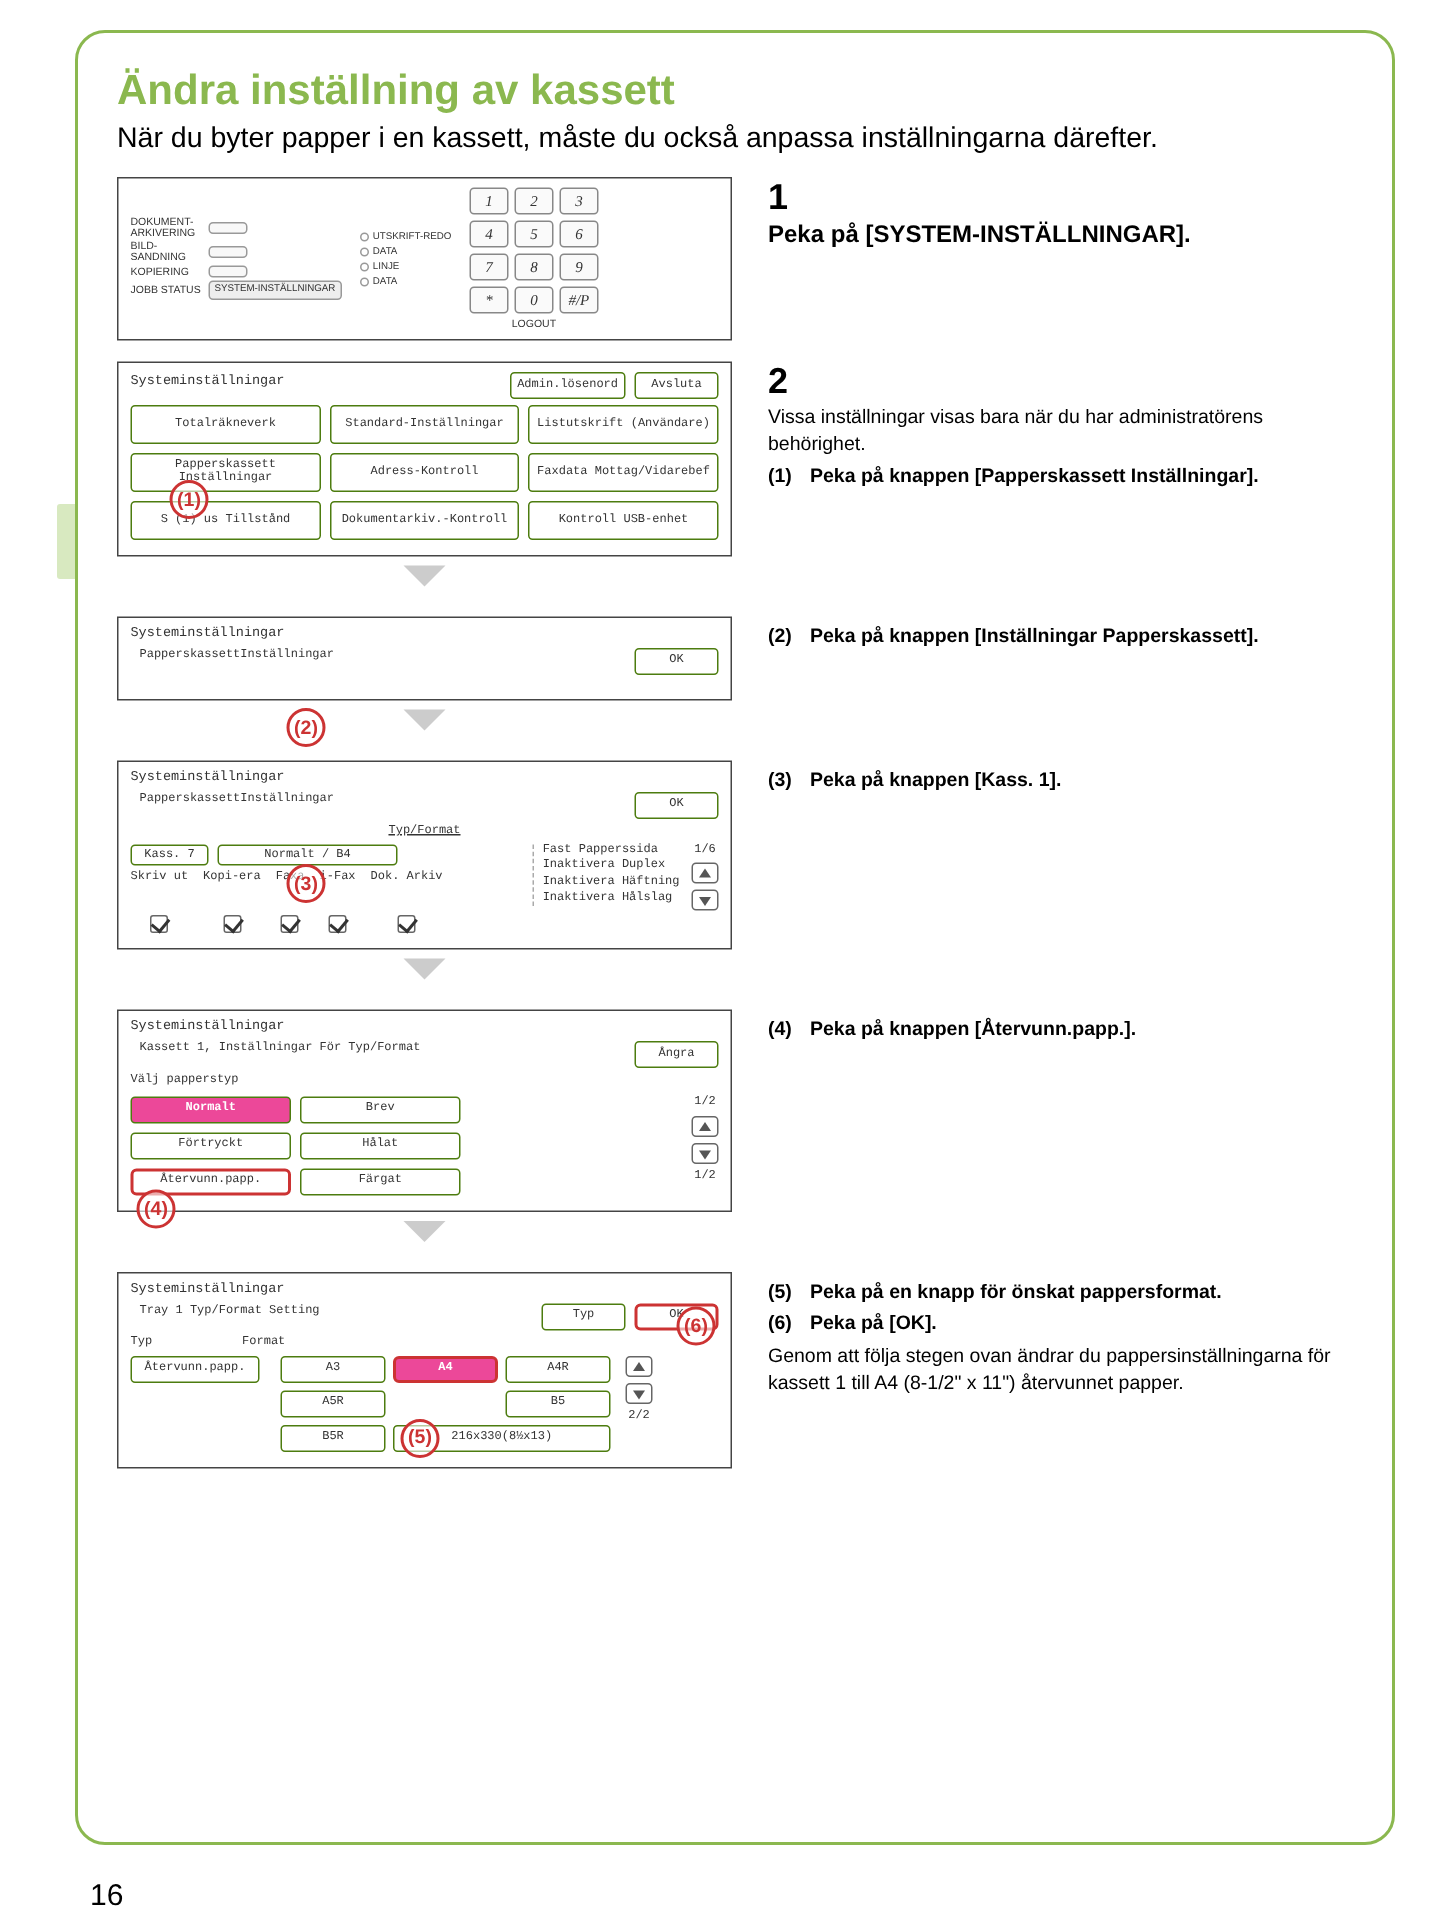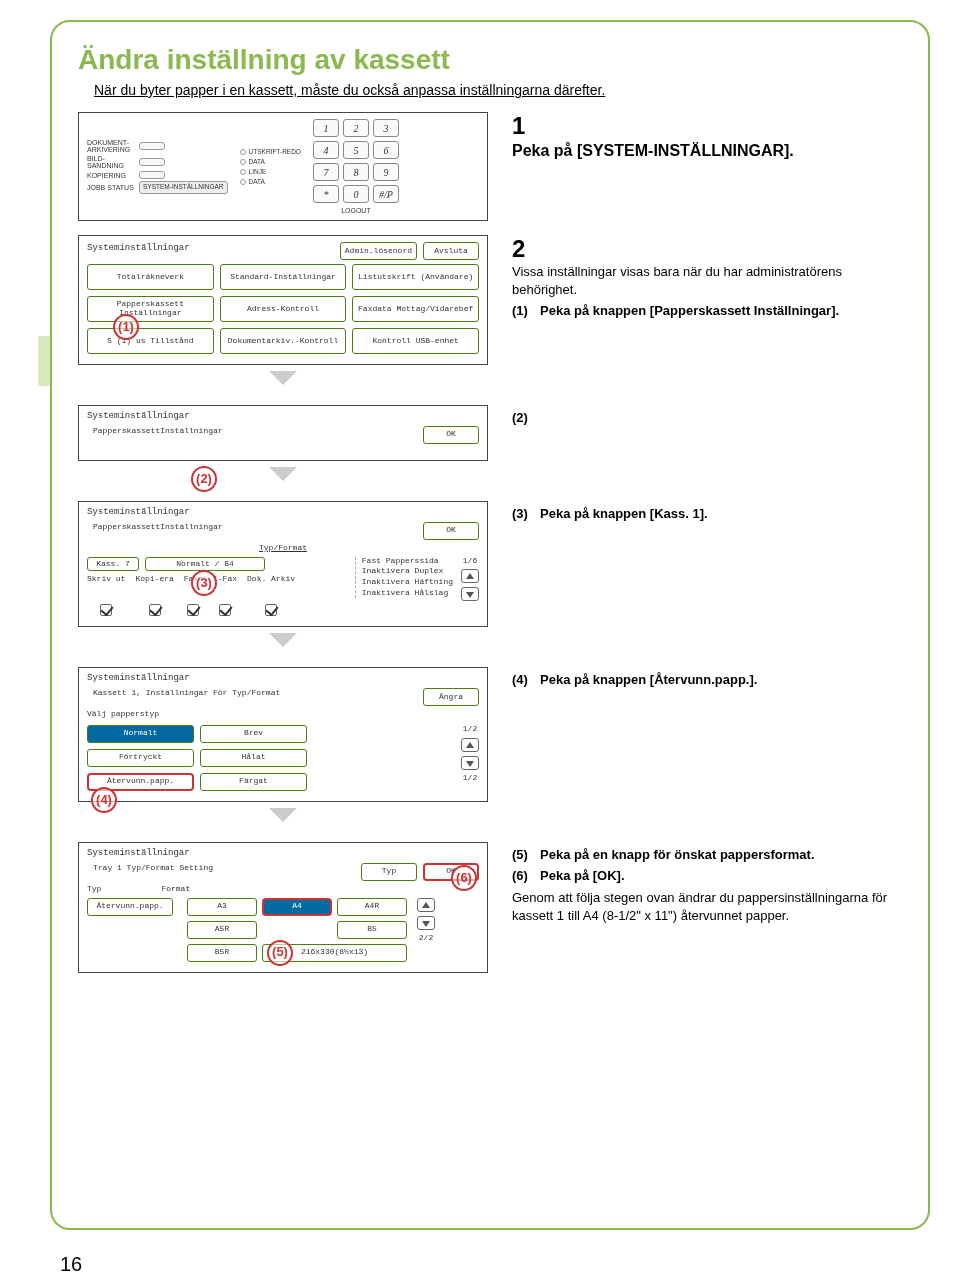--- a/index.html
+++ b/index.html
@@ -21,23 +21,22 @@
     border-radius: 20px;
     padding: 22px 26px 22px 26px;
   }
   .page-title {
     color: #8bb84f;
     font-size: 28px;
     font-weight: bold;
     margin: 0 0 6px 0;
   }
   .page-intro {
-    font-size: 14px;
-    margin: 0 0 14px 16px;
-    text-decoration: underline;
+    font-size: 19px;
+    margin: 0 0 14px 0;
   }
   .row {
     display: flex;
     flex-direction: row;
     gap: 24px;
     margin-bottom: 14px;
     align-items: flex-start;
   }
   .left-col { width: 410px; flex-shrink: 0; }
   .right-col { flex: 1; }
@@ -77,21 +76,21 @@
     background: #fff;
     font-size: 8px;
     padding: 2px 4px;
     text-align: center;
     display: inline-flex;
     align-items: center;
     justify-content: center;
   }
   .btn-sm { min-width: 56px; height: 18px; }
   .btn-wide { min-width: 92px; height: 26px; }
-  .btn-dark { background: #0369a1; color: #fff; }
+  .btn-dark { background: #ec4899; color: #fff; font-weight: bold; }
   .grid3 { display:grid; grid-template-columns: repeat(3, 1fr); gap: 6px; }
   .callout {
     position: absolute;
     color: #cc3333;
     font-family: Arial, sans-serif;
     font-weight: bold;
   }
   .callout-ring {
     width: 26px; height: 26px; border: 2px solid #cc3333; border-radius: 50%;
     display: flex; align-items: center; justify-content: center; font-size: 13px;
@@ -260,20 +259,21 @@
         </div>
         <div class="callout" style="left:112px; top:60px;">
             <div class="callout-ring">(2)</div>
           </div>
       </div>
       <div class="arrow-down"></div>
     </div>
     <div class="right-col">
       <div class="step-body step-li">
           <b class="step-li-num">(2)</b>
+          <b>Peka på knappen [Inställningar Papperskassett].</b>
         </div>
     </div>
   </div>
 
   <div class="row">
     <div class="left-col">
       <div class="ui-border screen">
         <div class="screen-title">Systeminställningar</div>
         <div style="display:flex; justify-content:space-between; margin-bottom:4px;">
           <span class="pill" style="border:none;">PapperskassettInställningar</span>

